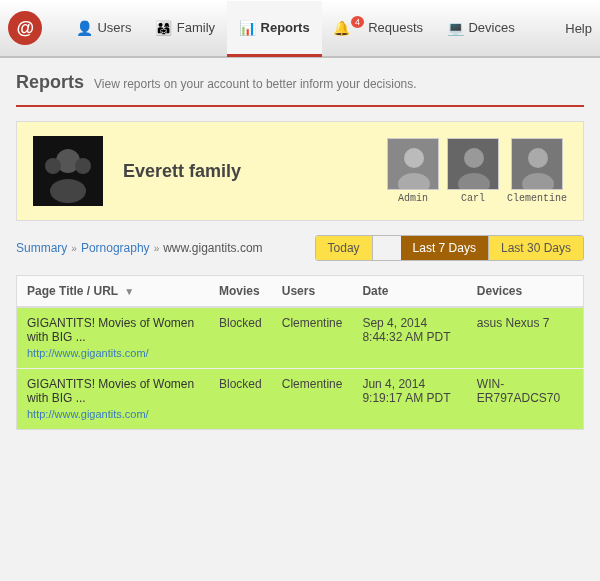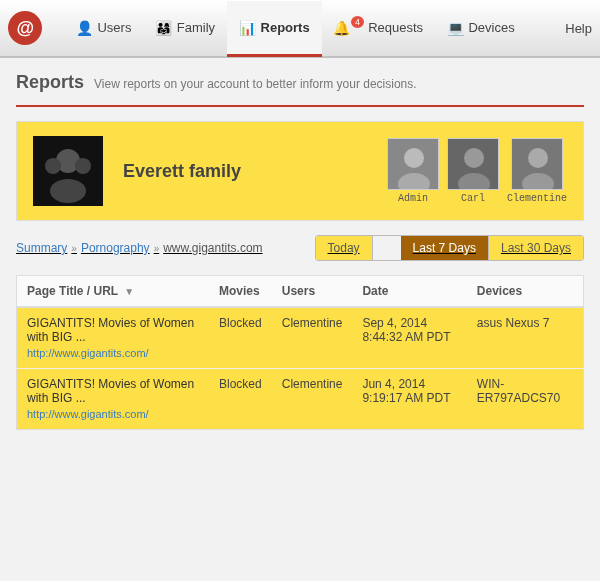--- a/index.html
+++ b/index.html
@@ -108,21 +108,21 @@
       font-weight: bold;
       color: #555;
     }
     .page-subtitle {
       font-size: 12px;
       color: #777;
     }
 
     
     .family-card {
-      background: #fde047;
+      background: #fef9c3;
       border: 1px solid #ddd;
       padding: 14px 16px;
       margin-bottom: 14px;
       display: flex;
       align-items: center;
       gap: 20px;
     }
     .family-thumbnail {
       width: 70px;
       height: 70px;
@@ -165,21 +165,20 @@
       text-align: center;
       font-family: Liberation Mono, monospace;
     }
 
     
     .controls-row {
       display: flex;
       align-items: center;
       justify-content: space-between;
       margin-bottom: 14px;
-      text-decoration: underline;
     }
     .breadcrumb {
       display: flex;
       align-items: center;
       gap: 4px;
       font-size: 12px;
     }
     .breadcrumb a {
       color: #3a7bbf;
       text-decoration: none;
@@ -210,21 +209,21 @@
     }
     .filter-btn:last-child { border-right: none; }
     .filter-btn.active {
       background: #a16207;
       color: white;
       margin-left: 28px;
     }
 
     
     .data-table {
-      background: #fde047;
+      background: #bef264;
       border: 1px solid #ddd;
       width: 100%;
       border-collapse: collapse;
     }
     .data-table th {
       text-align: left;
       padding: 8px 10px;
       font-size: 12px;
       color: #555;
       border-bottom: 2px solid #ddd;

